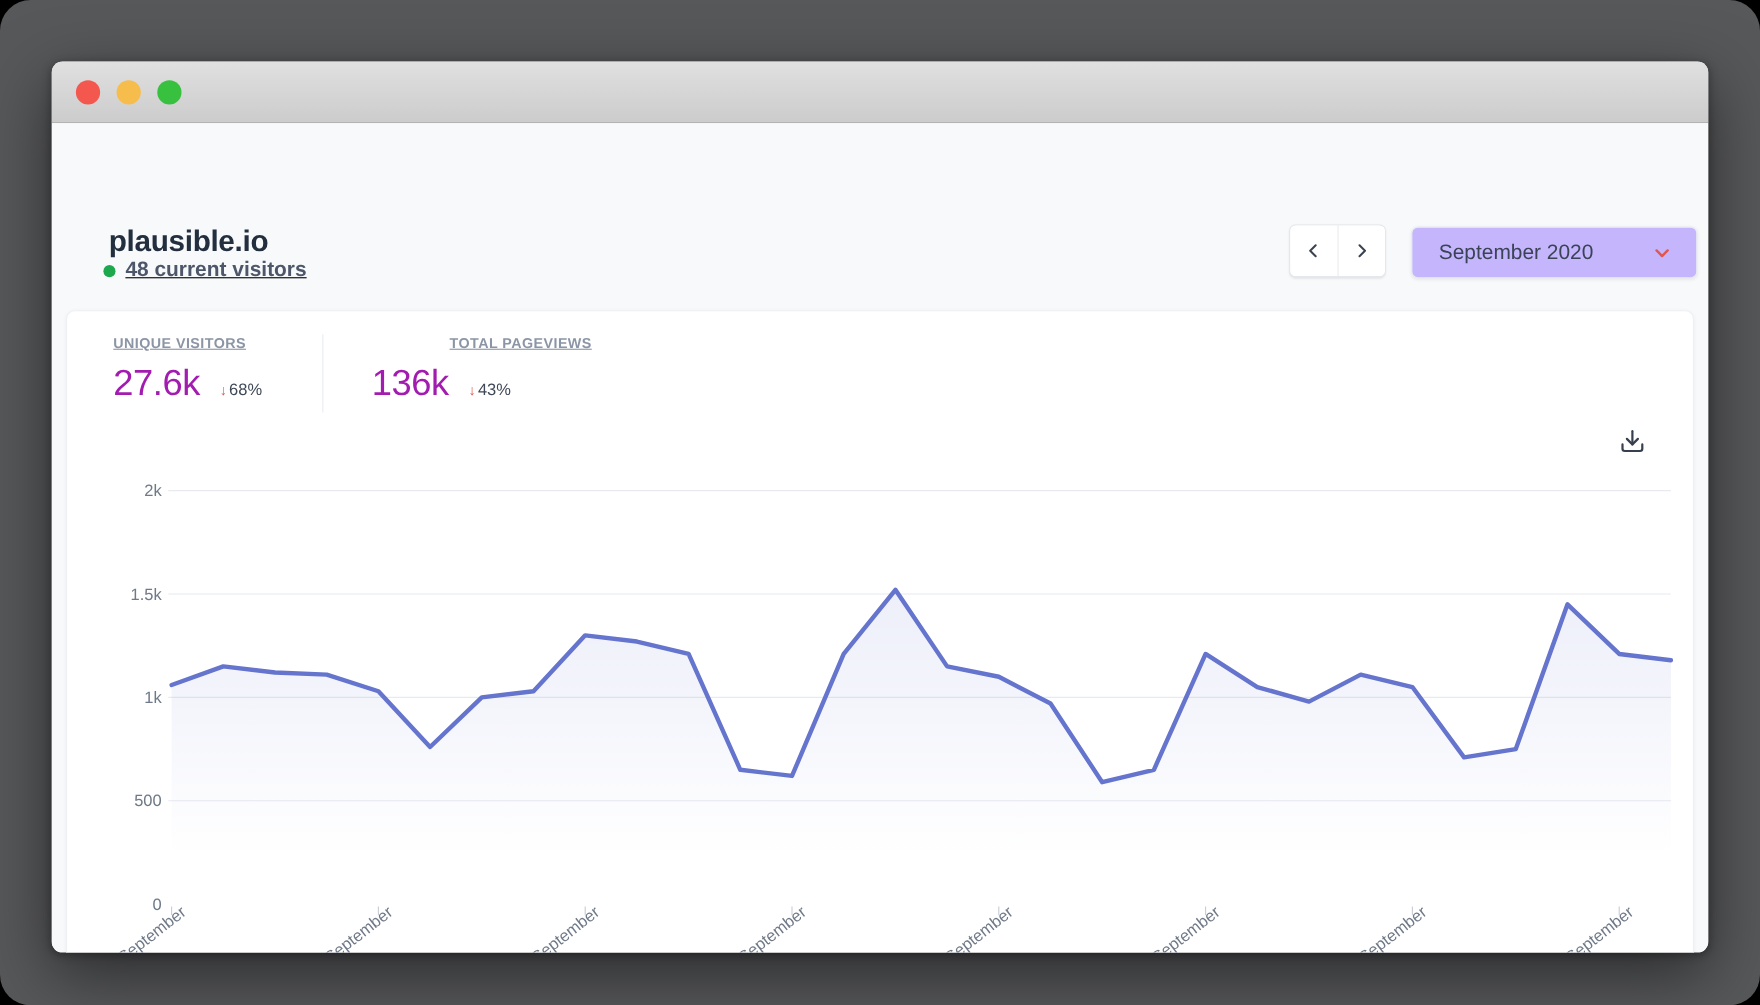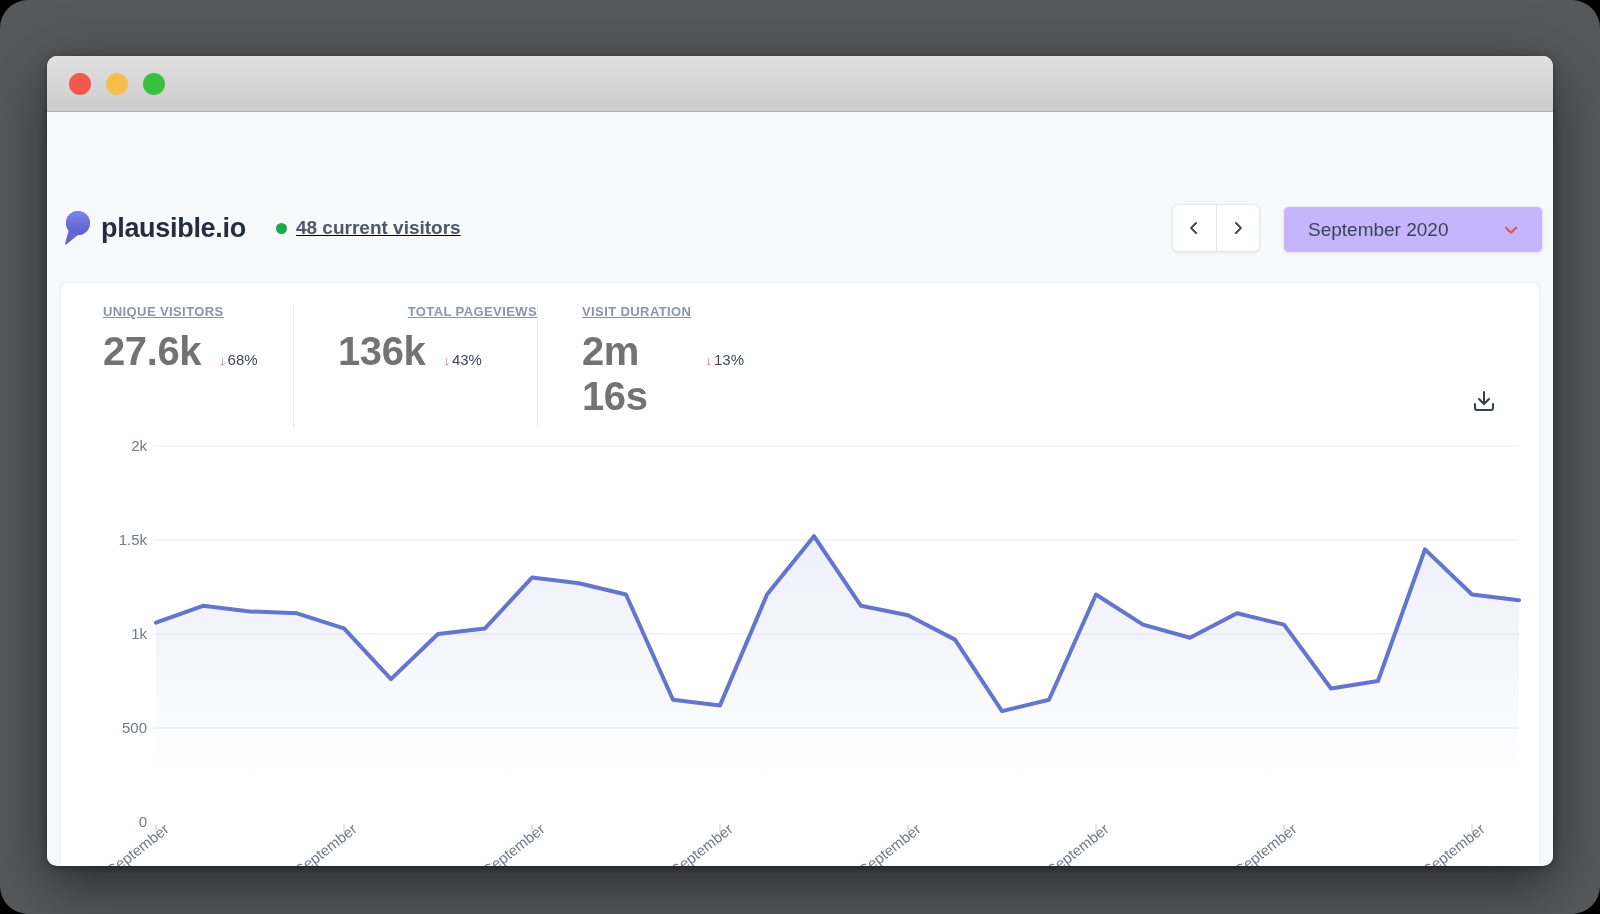--- a/index.html
+++ b/index.html
@@ -13,21 +13,21 @@
 
   .titlebar { position:relative; height:56px;
     background:linear-gradient(#e0e0e0,#cccccc); border-bottom:1px solid #adadad; }
   .tl { position:absolute; top:17px; width:22px; height:22px; border-radius:50%;
     border:none; cursor:pointer; }
   .tl.c { left:22px; } .tl.m { left:59px; } .tl.z { left:96px; }
 
   .content { position:relative; height:753px; background:#f8f9fb; }
 
   .hdr-left { position:absolute; left:17px; top:92px; height:48px;
-    display:flex; align-items:center; }
+    display:flex; align-items:center;flex-direction:column; }
   .logo { width:27px; height:36px; margin-right:10px; }
   .site-name { font-size:27px; font-weight:700; color:#232f3f; letter-spacing:-.3px; }
   .live { display:flex; align-items:center; margin-left:30px;text-decoration:underline; }
   .live-dot { width:11px; height:11px; border-radius:50%; background:#1ea84e; margin-right:9px; }
   .live-label { font-size:19px; font-weight:700; color:#4d5769; }
 
   .nav-group { position:absolute; left:1125px; top:92px; width:88px; height:48px;
     background:#fff; border:1px solid #e4e7ec; border-radius:6px;
     box-shadow:0 1px 2px rgba(0,0,0,.08); display:flex; overflow:hidden; }
   .nav-btn { flex:1; background:#fff; border:none; cursor:pointer;
@@ -46,21 +46,21 @@
 
   .stats { position:absolute; left:42px; top:21px; display:flex; }
   .stat { padding-bottom:8px; cursor:pointer; }
   .stat:not(:last-child){ border-right:1px solid #e9ebf1; }
   .stat:nth-child(1){ width:191px; }
   .stat:nth-child(2){ width:244px; padding-left:44px;text-align:right; }
   .stat:nth-child(3){ width:206px; padding-left:44px; }
   .stat:nth-child(4){ width:280px; padding-left:43px; }
   .stat-label { font-size:13px; font-weight:700; letter-spacing:.4px; color:#8b95a5;text-decoration:underline; }
   .stat-row { display:flex; align-items:baseline; margin-top:10px; }
-  .stat-value { font-size:40px; font-weight:700; color:#737373; letter-spacing:-.4px; }
+  .stat-value { font-size:33px; font-weight:400; color:#a21caf; letter-spacing:-.4px; }
   .stat-change { margin-left:18px; font-size:15px; color:#3f4856; }
   .stat-change .arrow { font-size:13px; margin-right:2px; }
 
   .dl-btn { position:absolute; left:1408px; top:104px; width:30px; height:30px;
     background:transparent; border:none; cursor:pointer; }
 
   #chart-svg { position:absolute; left:0; top:0; }
   .axis-text { font-size:15px; fill:#6f7987; }
 </style>
 </head>
@@ -127,27 +127,20 @@
             <span class="stat-change"><span class="arrow" style="color: rgb(226, 87, 77);">↓</span><span>68%</span></span>
           </div>
         </div>
         <div class="stat">
           <div class="stat-label">TOTAL PAGEVIEWS</div>
           <div class="stat-row">
             <span class="stat-value">136k</span>
             <span class="stat-change"><span class="arrow" style="color: rgb(226, 87, 77);">↓</span><span>43%</span></span>
           </div>
         </div>
-        <div class="stat">
-          <div class="stat-label">VISIT DURATION</div>
-          <div class="stat-row">
-            <span class="stat-value">2m 16s</span>
-            <span class="stat-change"><span class="arrow" style="color: rgb(226, 87, 77);">↓</span><span>13%</span></span>
-          </div>
-        </div>
       </div>
 
       <button class="dl-btn">
         <svg width="24" height="24" viewBox="0 0 24 24" fill="none" stroke="#36404f" stroke-width="2" stroke-linecap="round" stroke-linejoin="round">
           <path d="M21 15v4a2 2 0 0 1-2 2H5a2 2 0 0 1-2-2v-4"></path>
           <polyline points="7 10 12 15 17 10"></polyline>
           <line x1="12" y1="15" x2="12" y2="3"></line>
         </svg>
       </button>
 

